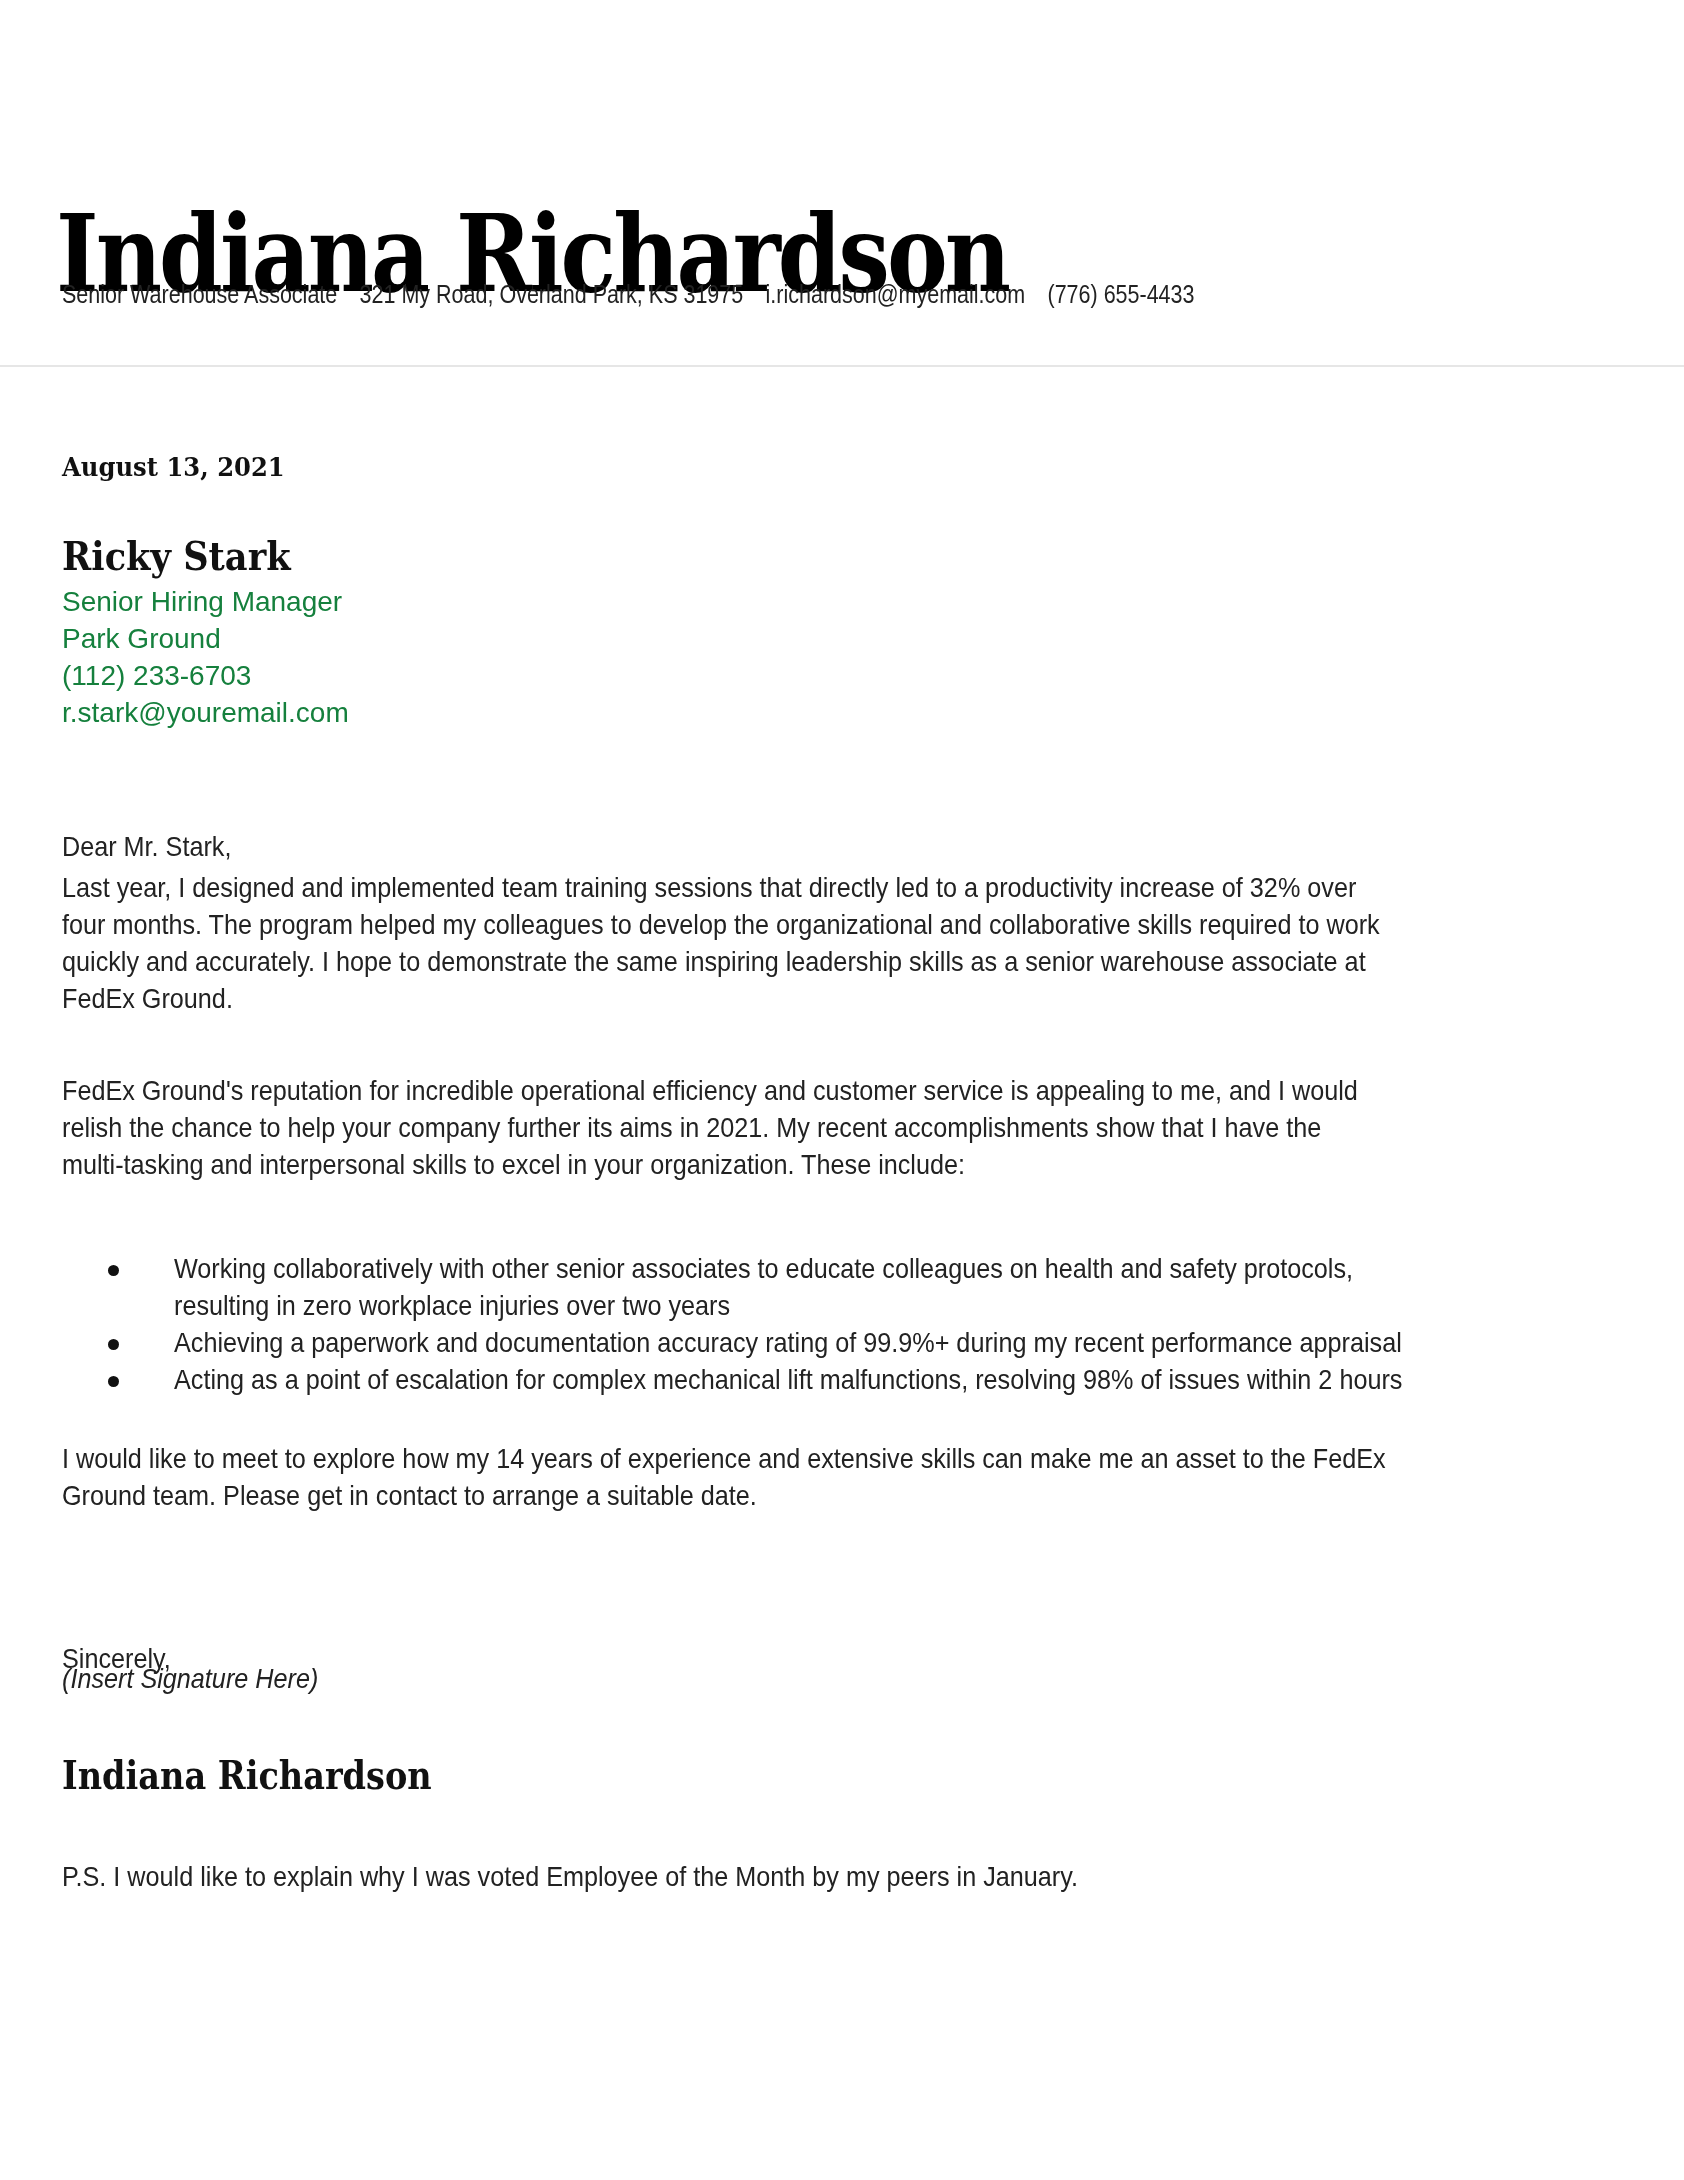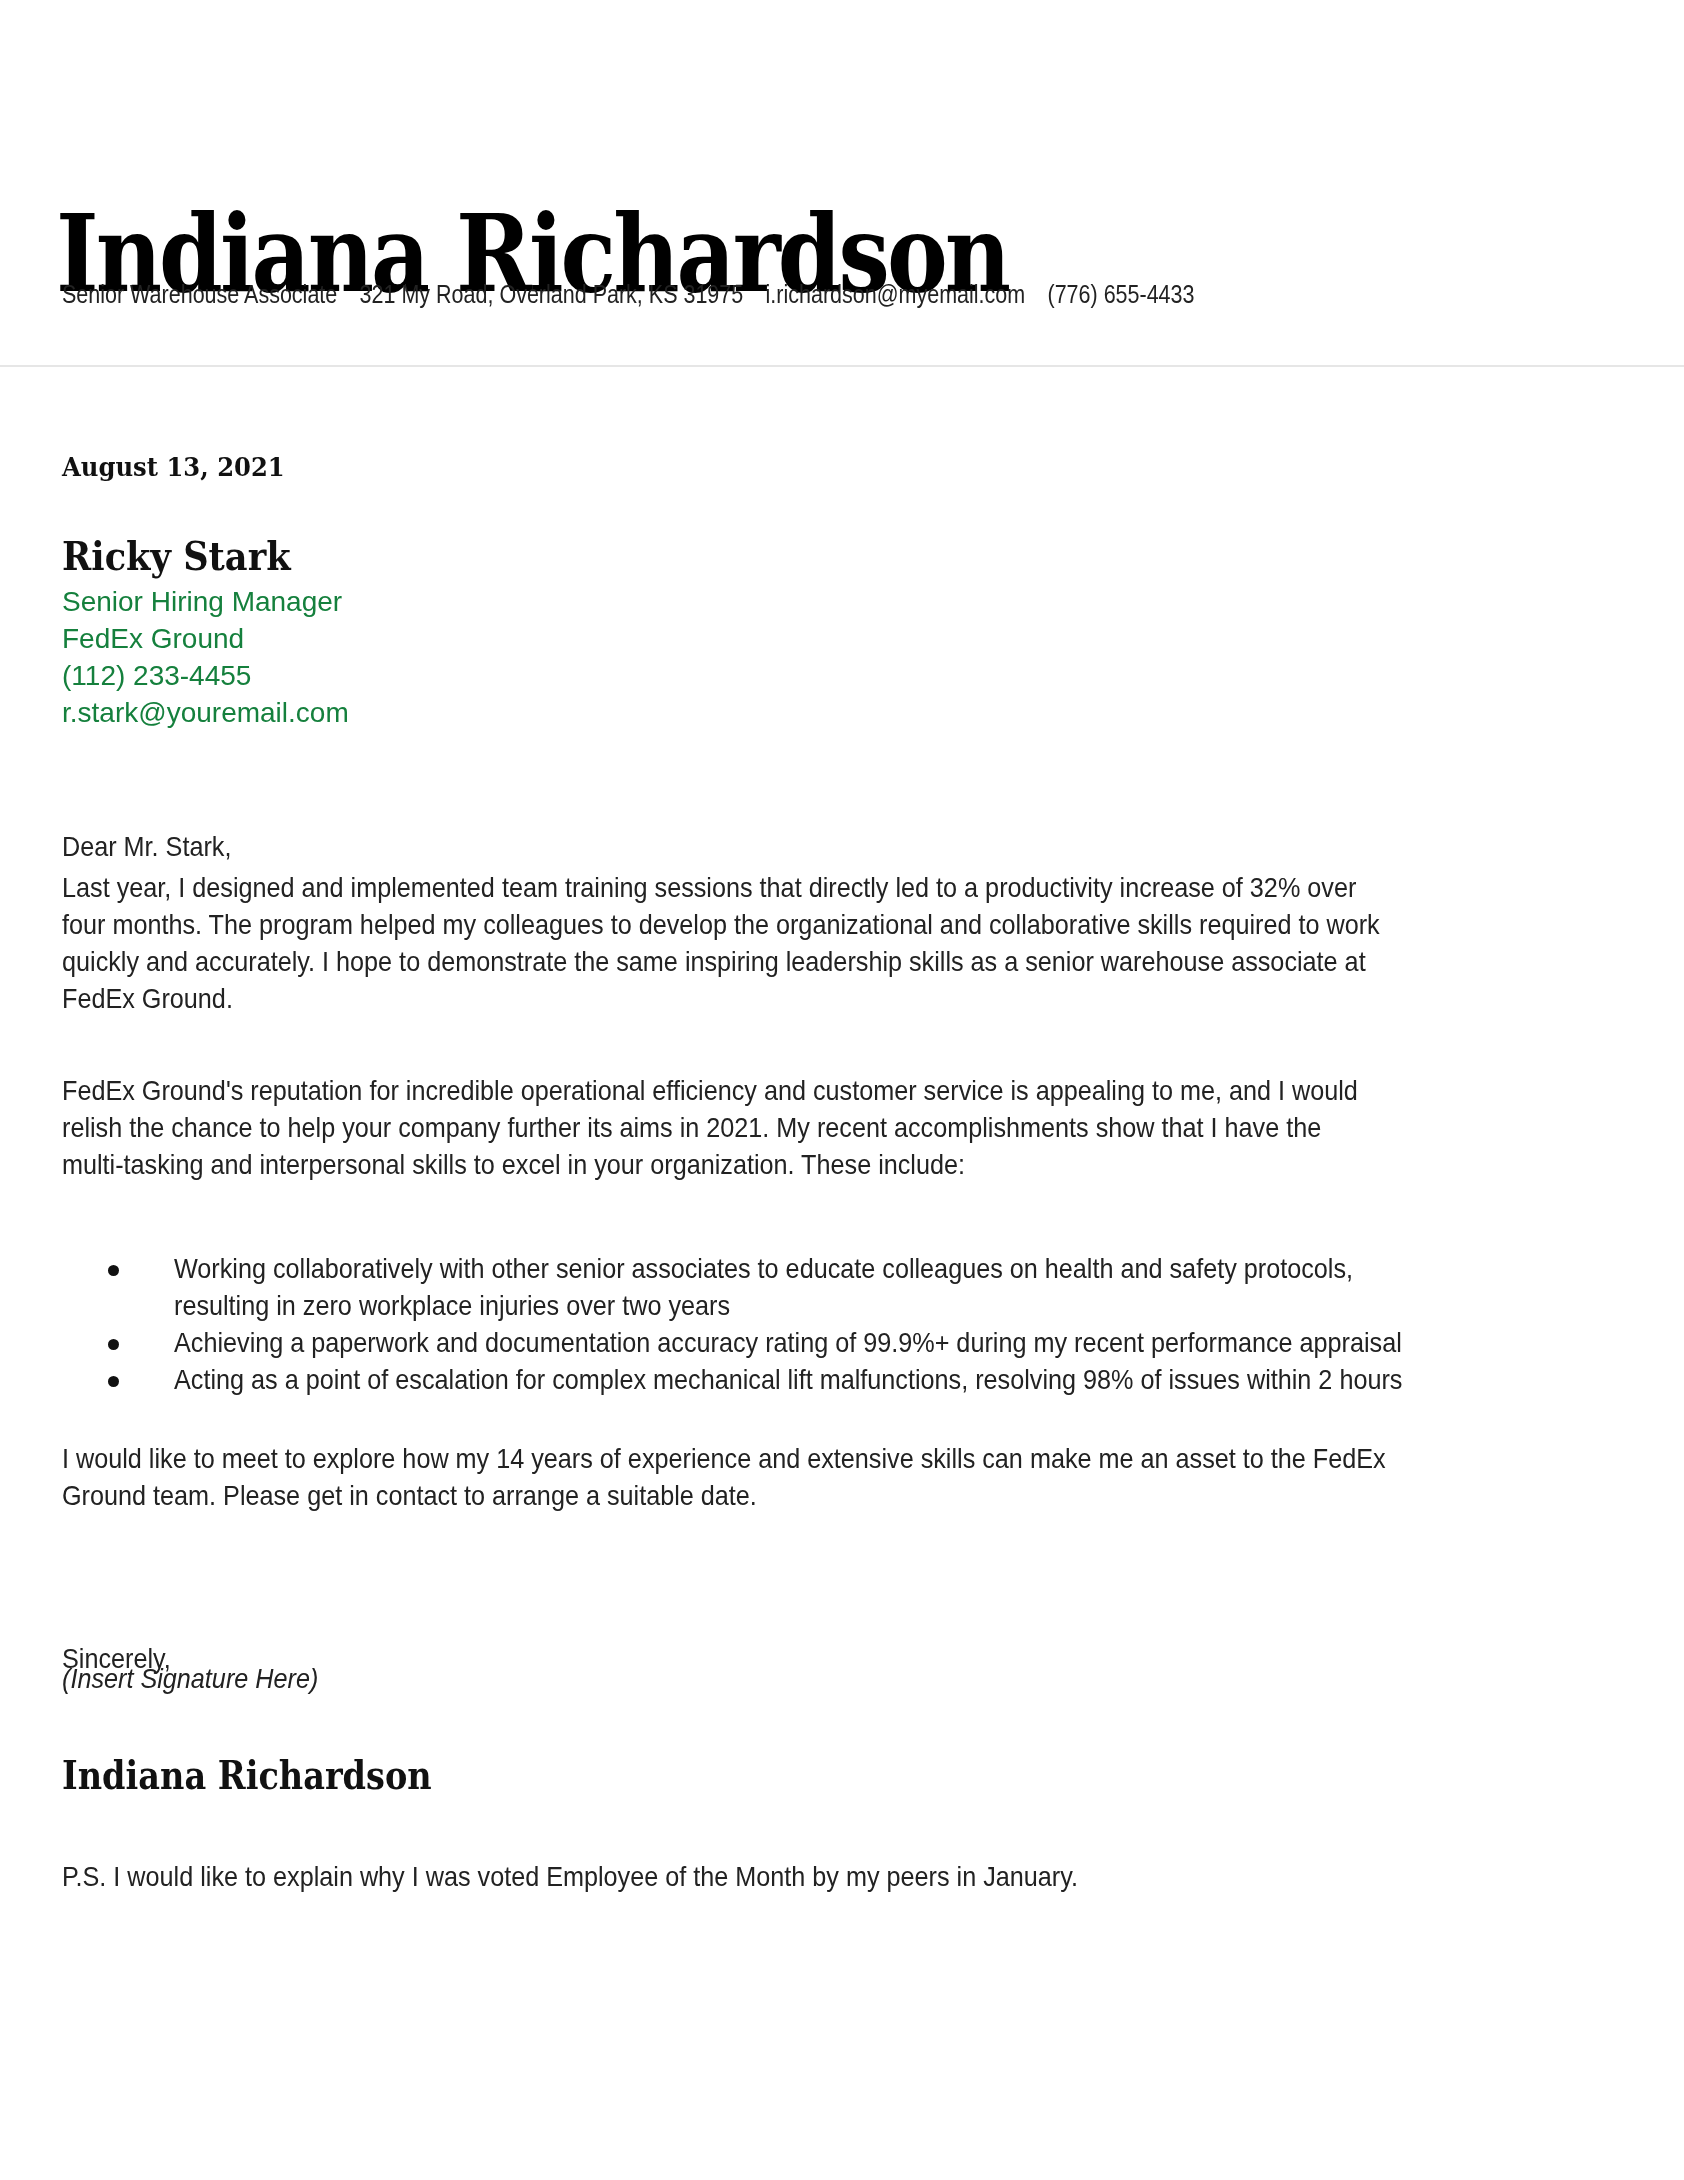--- a/index.html
+++ b/index.html
@@ -155,22 +155,22 @@
     <span>(776) 655-4433</span>
   </div>
   <div class="divider"></div>
 </header>
 
 <div class="abs date">August 13, 2021</div>
 
 <div class="abs recipient-name">Ricky Stark</div>
 <div class="recipient-lines">
   <div>Senior Hiring Manager</div>
-  <div>FedEx Ground</div>
-  <div>(112) 233-4455</div>
+  <div>Park Ground</div>
+  <div>(112) 233-6703</div>
   <div>r.stark@youremail.com</div>
 </div>
 
 <div class="body-text" style="top:780px;margin-top:48px;">
   <div class="body-line">Dear Mr. Stark,</div>
 </div>
 
 <div class="body-text" style="top:869px;">
   <div class="body-line">Last year, I designed and implemented team training sessions that directly led to a productivity increase of 32% over</div>
   <div class="body-line">four months. The program helped my colleagues to develop the organizational and collaborative skills required to work</div>

